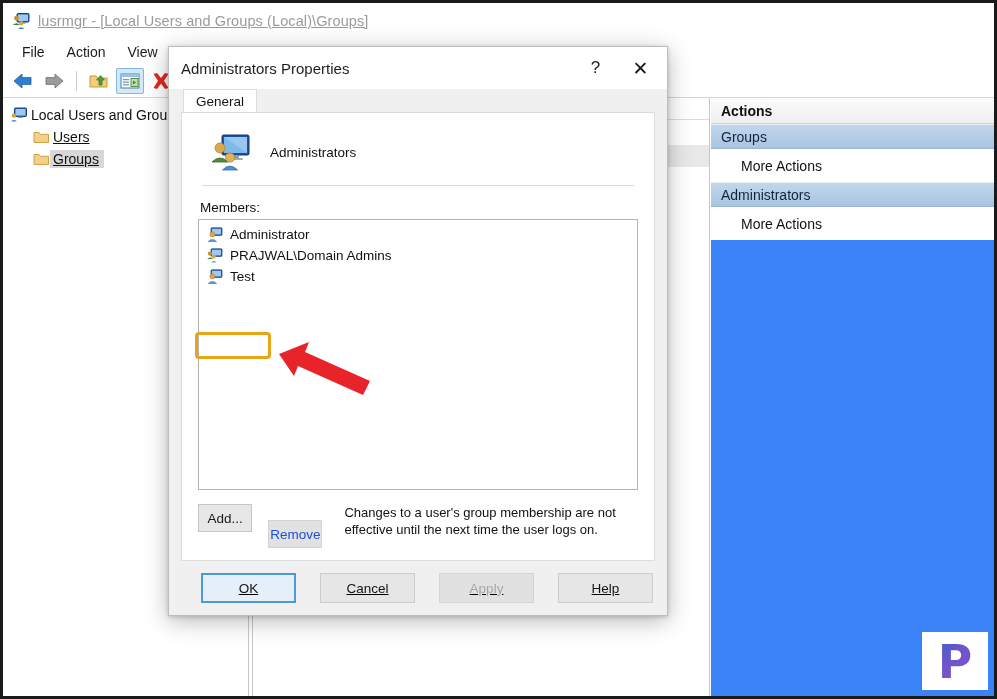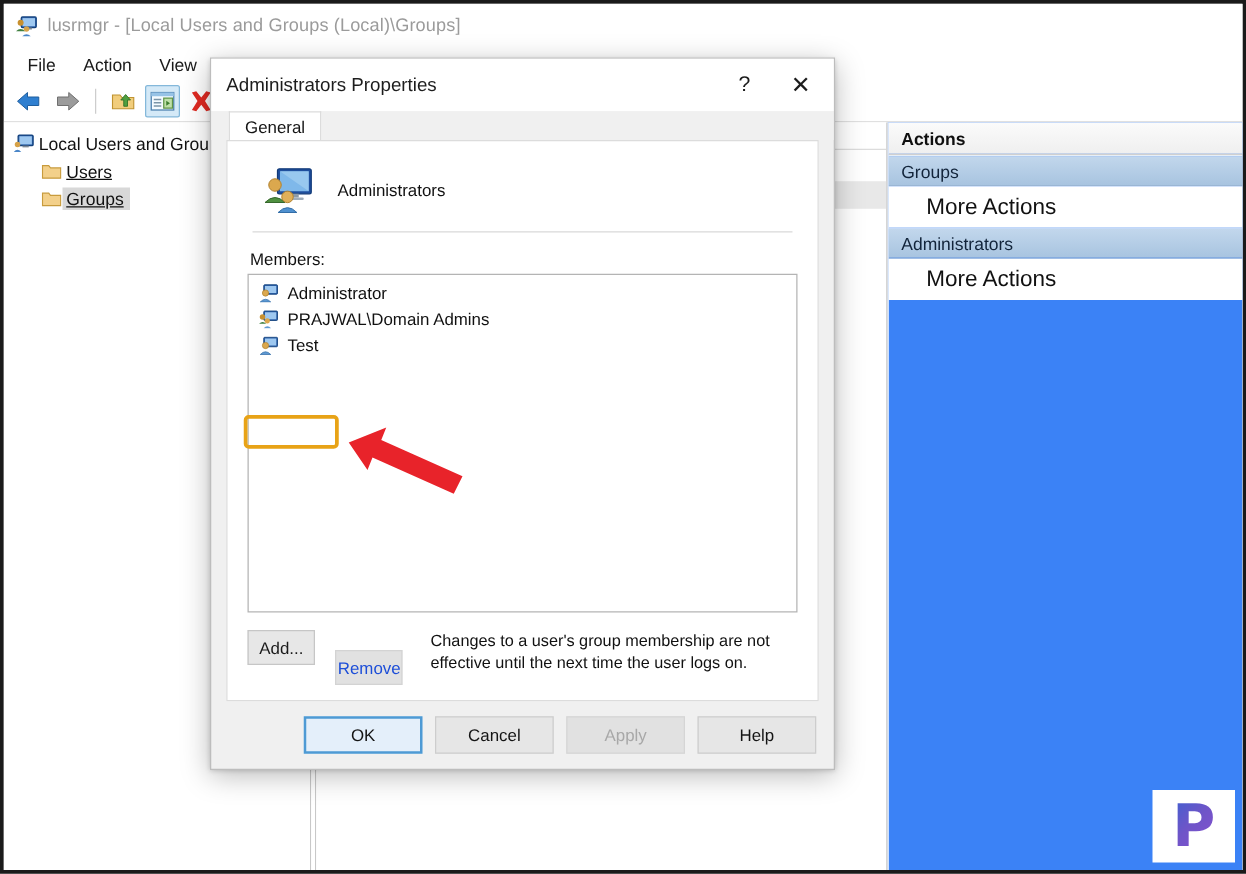--- a/index.html
+++ b/index.html
@@ -41,20 +41,21 @@
     width: 18px; height: 18px;
     margin-right: 8px;
     position: relative;
     flex: 0 0 auto;
   }
   .titlebar .title-text {
     font-size: 14.5px;
     color: #9b9b9b;
     white-space: nowrap;
     letter-spacing: 0.1px;
+    text-decoration: underline;
   }
 
   .menubar {
     height: 26px;
     display: flex;
     align-items: center;
     padding-left: 8px;
     background: #ffffff;
     flex: 0 0 auto;
   }
@@ -197,21 +198,21 @@
     color: #12243a;
     background: linear-gradient(to bottom, #c2d7ec, #a8c4e0);
     border-top: 1px solid #e7eff7;
     border-bottom: 1px solid #9ab6d4;
   }
   .actions-item {
     height: 33px;
     display: flex;
     align-items: center;
     padding-left: 30px;
-    font-size: 18px;
+    font-size: 14px;
     color: #111;
     background: #ffffff;
   }
 
   
   .dialog {
     position: absolute;
     left: 165px; top: 43px;
     width: 500px; height: 570px;
     background: #f0f0f0;
@@ -364,22 +365,23 @@
     line-height: 17px;
     padding-left: 6px;
   }
 
   .dlg-footer {
     height: 54px;
     flex: 0 0 auto;
     display: flex;
     align-items: center;
     justify-content: flex-end;
-    gap: 10px;
+    gap: 24px;
     padding: 0 14px;
+    text-decoration: underline;
   }
   .fbtn {
     width: 95px; height: 30px;
     background: #e6e6e6;
     border: 1px solid #cdcdcd;
     font-size: 13.5px;
     color: #141414;
     display: flex; align-items: center; justify-content: center;
   }
   .fbtn.default {

